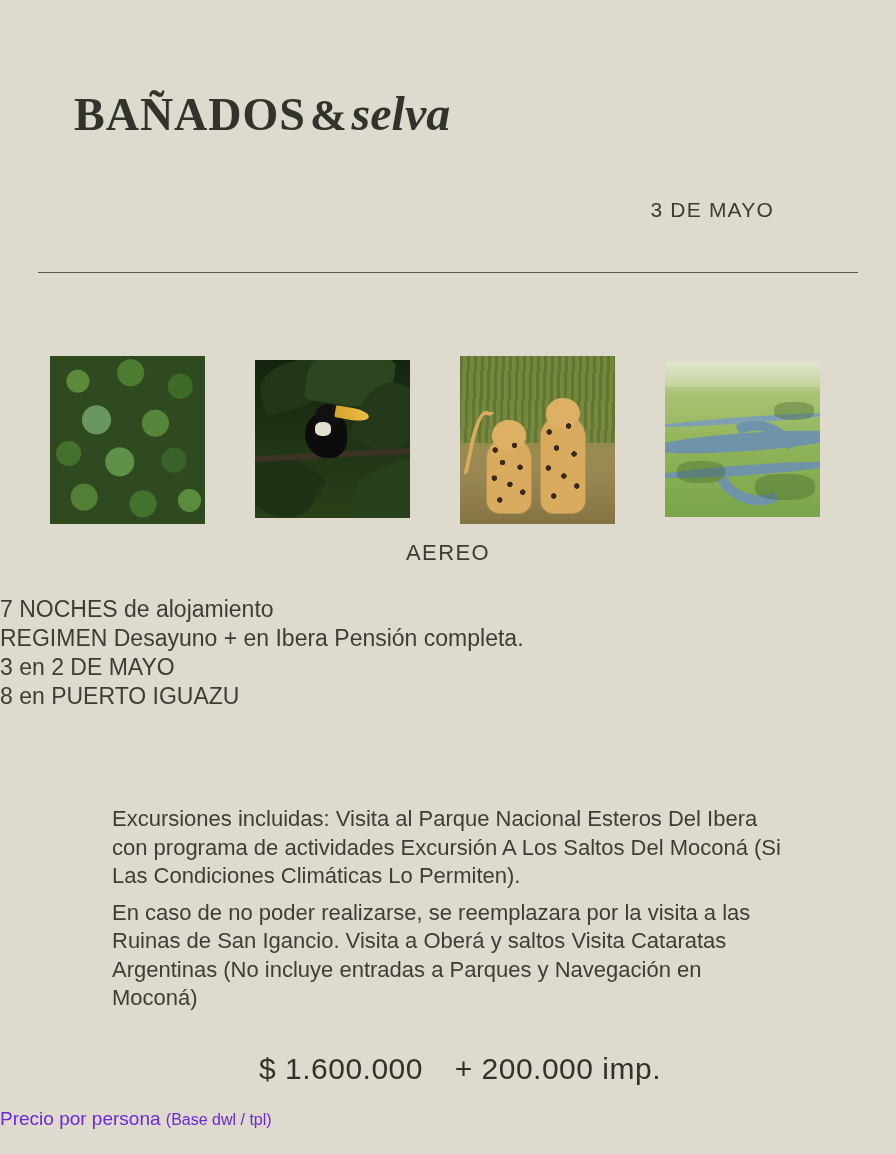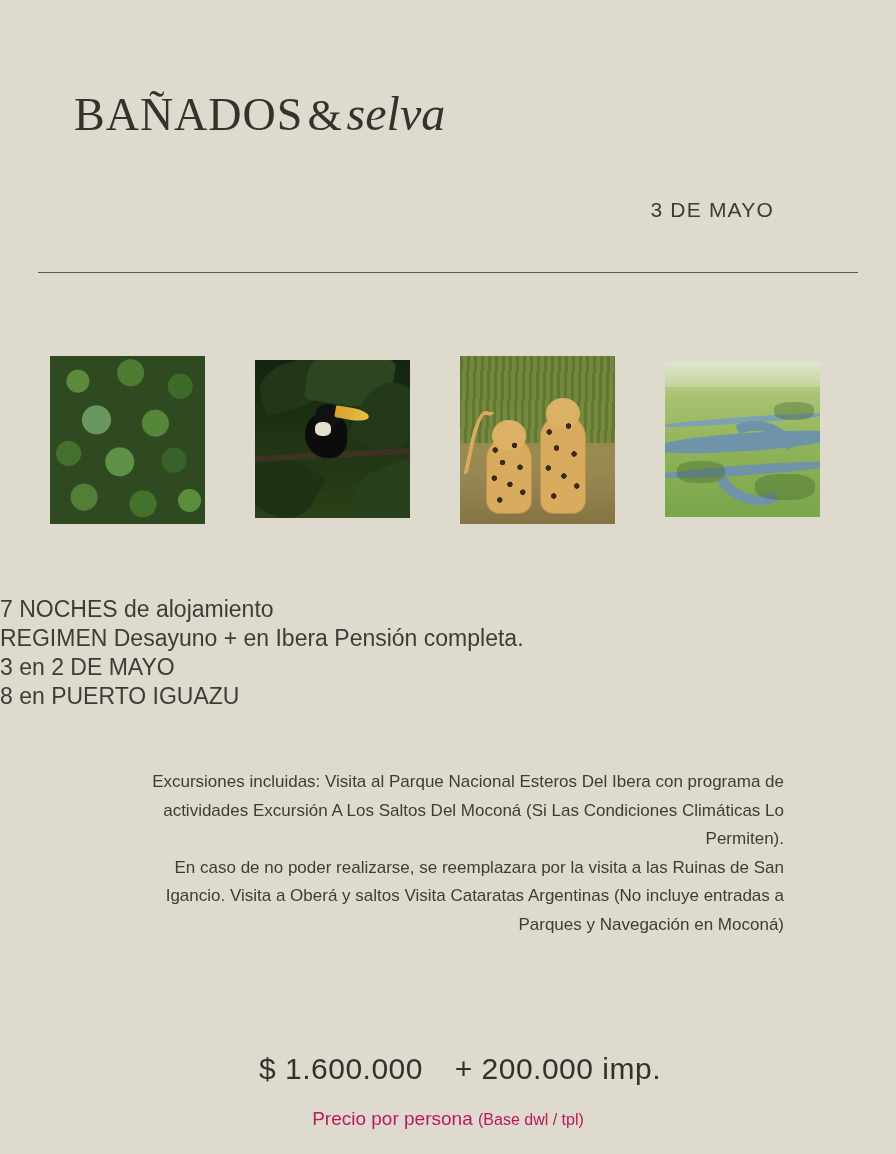--- a/index.html
+++ b/index.html
@@ -29,20 +29,21 @@
     top: 88px;
     width: 760px;
   }
   .brand-title {
     font-family: "Liberation Serif", serif;
     font-size: 46px;
     letter-spacing: 1px;
     color: #33332e;
     white-space: nowrap;
     line-height: 1.1;
+    font-weight: bold;
   }
   .brand-title .amp {
     font-family: "Liberation Serif", serif;
     font-size: 44px;
     padding: 0 4px;
   }
   .brand-title .script {
     font-family: "Liberation Serif", serif;
     font-style: italic;
     font-size: 48px;
@@ -235,47 +236,47 @@
     font-size: 23px;
     line-height: 29px;
     color: #3d3d37;
   }
   .block-nights div { white-space: nowrap; }
 
   .block-excursions {
     position: absolute;
     left: 112px;
     width: 672px;
-    top: 768px;
-    text-align: right;
-    font-size: 17px;
+    top: 805px;
+    text-align: left;
+    font-size: 22px;
     line-height: 28.5px;
     color: #3d3d37;
   }
-  .block-excursions .para + .para { margin-top: 0; }
+  .block-excursions .para + .para { margin-top: 8px; }
 
   .price {
     position: absolute;
     left: 0; right: 0;
     top: 1052px;
     text-align: center;
     font-size: 30px;
     letter-spacing: 0.5px;
     color: #32322d;
     margin-left: 24px;
   }
   .price .gap { display: inline-block; width: 14px; }
 
   .price-note {
     position: absolute;
     left: 0; right: 0;
     top: 1108px;
-    text-align: center;
+    text-align: left;
     font-size: 19px;
-    color: #be185d;
+    color: #6d28d9;
   }
   .price-note .small {
     font-size: 16px;
   }
 </style>
 </head>
 <body>
 
 <div class="page">
 
@@ -321,20 +322,21 @@
         <div class="sky"></div>
         <div class="river"></div>
         <div class="bend"></div>
         <div class="patch p1"></div>
         <div class="patch p2"></div>
         <div class="patch p3"></div>
       </div>
     </div>
   </div>
 
+  <div class="aereo">AEREO</div>
 
   <div class="block-nights">
     <div>7 NOCHES de alojamiento</div>
     <div>REGIMEN  Desayuno + en Ibera Pensión completa.</div>
     <div>3 en 2 DE MAYO</div>
     <div>8 en PUERTO IGUAZU</div>
   </div>
 
   <div class="block-excursions">
     <div class="para">Excursiones incluidas: Visita al Parque Nacional Esteros Del Ibera con programa de actividades Excursión A Los Saltos Del Moconá (Si Las Condiciones Climáticas Lo Permiten).</div>

